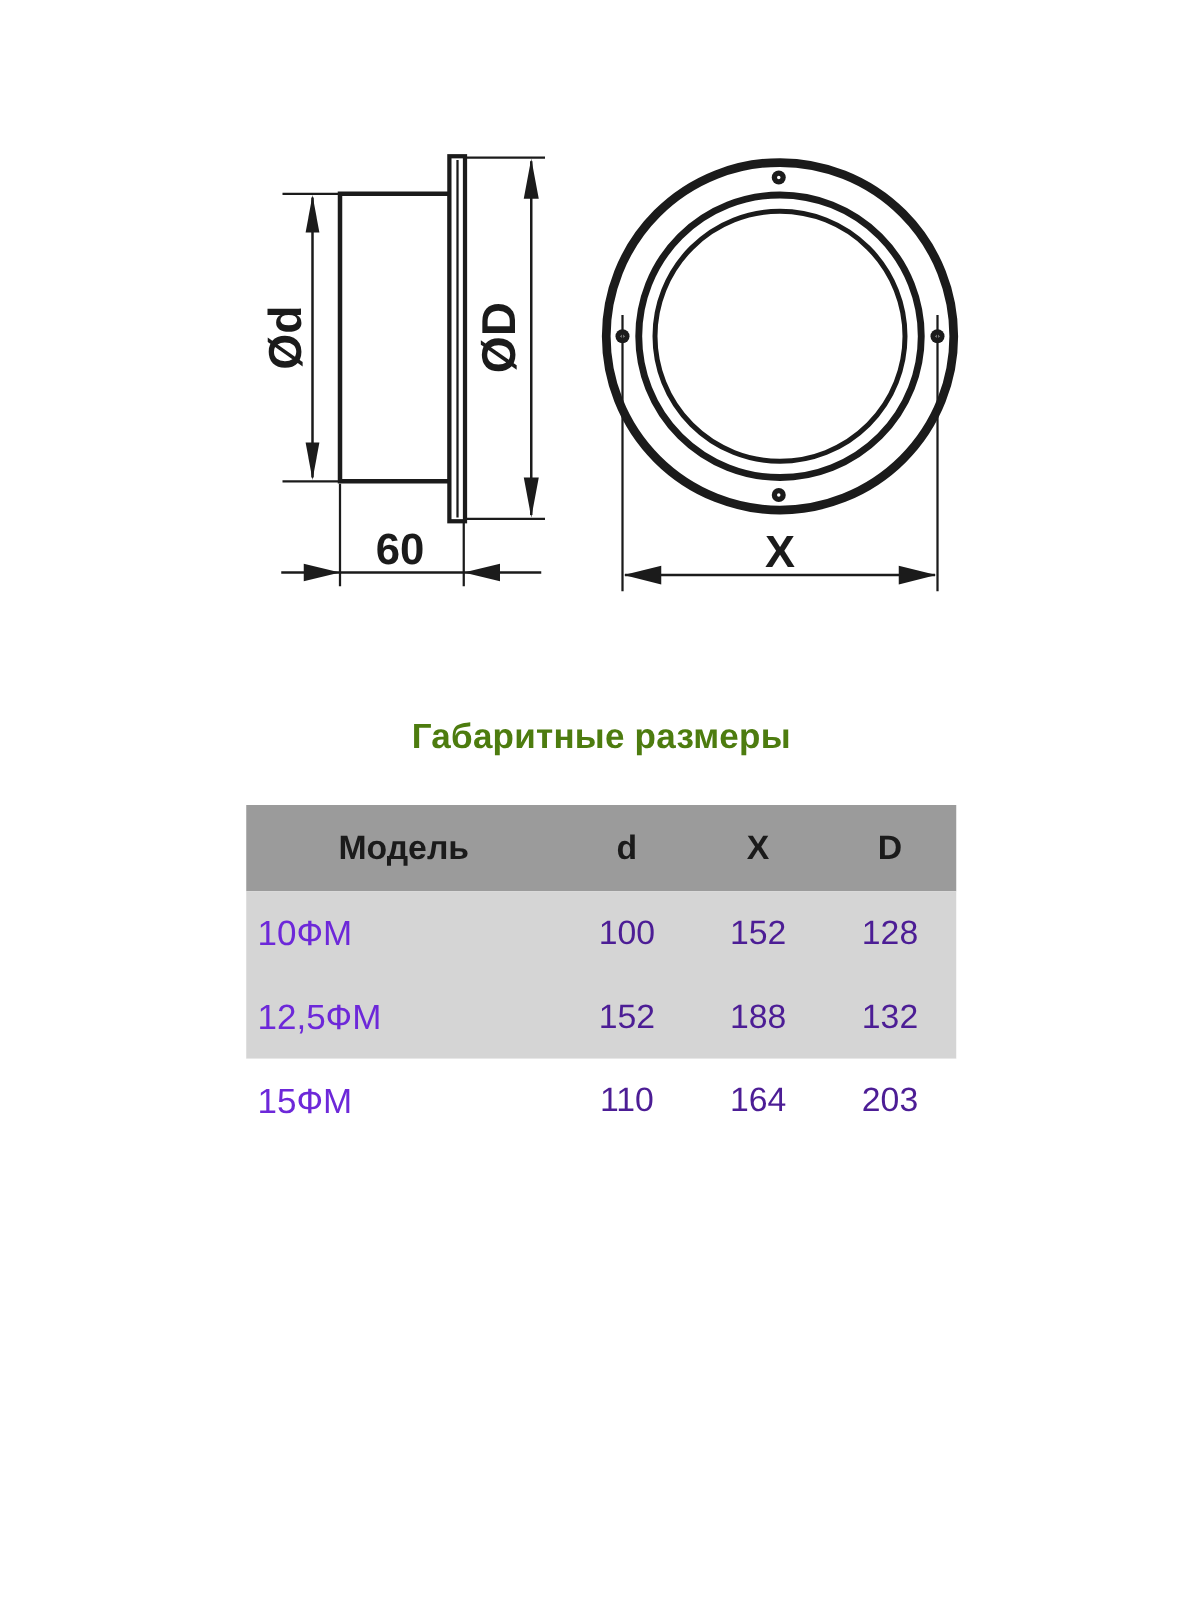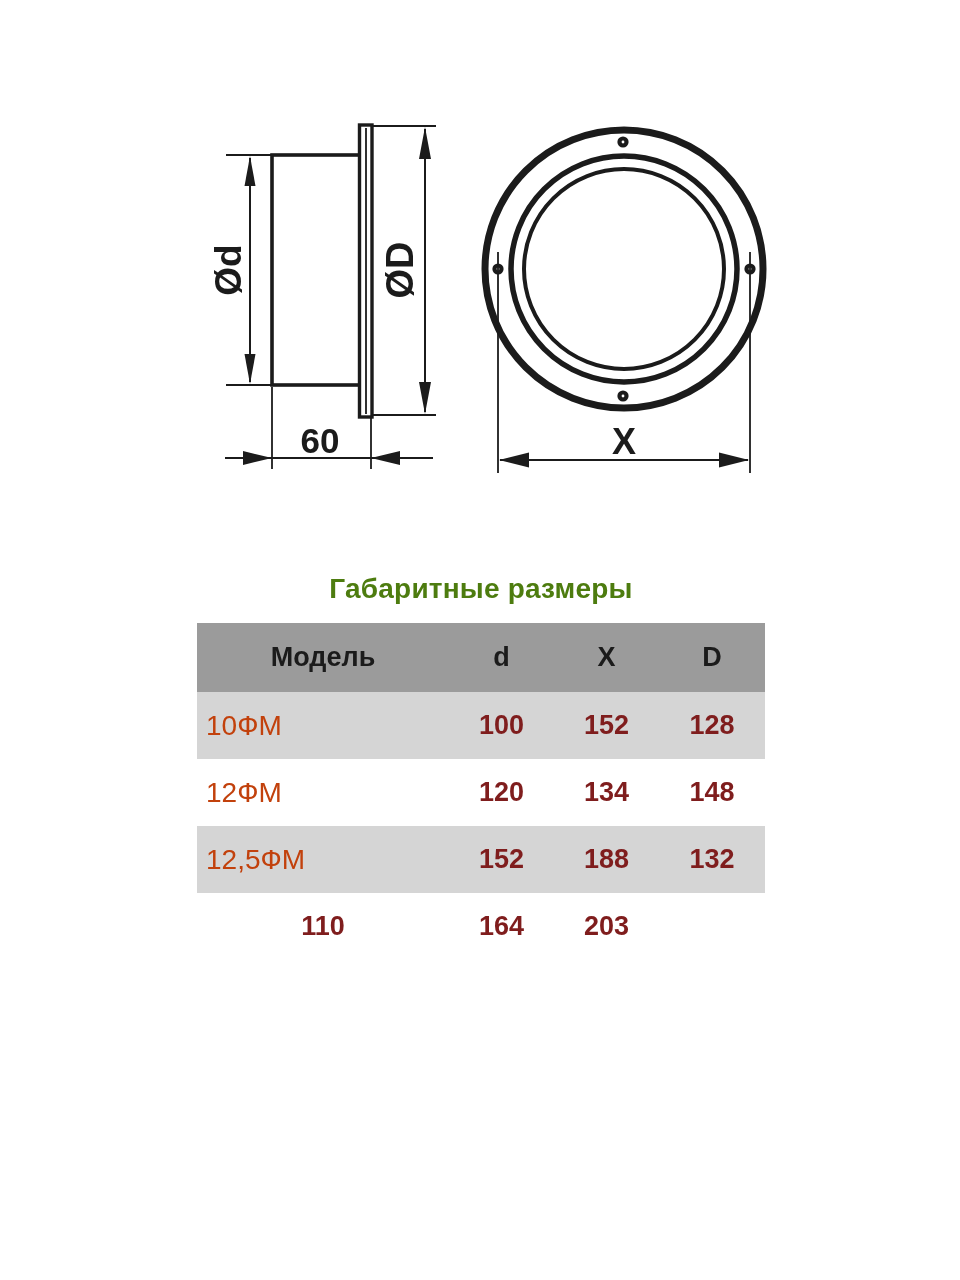--- a/index.html
+++ b/index.html
@@ -21,31 +21,31 @@
   .table-title {
     position:absolute; left:197px; top:573px; width:568px;
     text-align:center; font-size:28px; font-weight:bold; color:#4d7c0f;
     letter-spacing:.2px;
   }
   .spec-table { position:absolute; left:197px; top:623px; width:568px; }
   .t-head {
     display:grid; grid-template-columns:252px 105px 105px 106px;
     height:69px; align-items:center;
     background:#9b9b9b; color:#1b1b1b;
-    font-size:27px; font-weight:bold;
+    font-size:27px; font-weight:bold;margin-top:21px;
   }
   .t-head > div { text-align:center; }
   .t-row {
     display:grid; grid-template-columns:252px 105px 105px 106px;
     height:67px; align-items:center; background:#ffffff;
     font-size:27px;
   }
   .t-row.alt { background:#d5d5d5; }
-  .cell-model { padding-left:9px; font-weight:400; color:#c2410c; font-size:28px; }
-  .cell-num { text-align:center; font-weight:bold; color:#7f1d1d; }
+  .cell-model { padding-left:9px; font-weight:400; color:#6d28d9; font-size:28px; }
+  .cell-num { text-align:center; font-weight:normal; color:#4c1d95; }
 </style>
 </head>
 <body>
 
 <svg class="drawing" width="960" height="530" viewBox="0 0 960 530" aria-hidden="true">
 
   <g>
 
     <line class="thin" x1="226" y1="155" x2="272" y2="155"></line>
     <line class="thin" x1="226" y1="385" x2="272" y2="385"></line>
@@ -116,32 +116,27 @@
     <div>D</div>
   </div>
 
   <div class="t-row alt">
     <div class="cell-model">10ФМ</div>
     <div class="cell-num">100</div>
     <div class="cell-num">152</div>
     <div class="cell-num">128</div>
   </div>
 
-  <div class="t-row">
-    <div class="cell-model">12ФМ</div>
-    <div class="cell-num">120</div>
-    <div class="cell-num">134</div>
-    <div class="cell-num">148</div>
-  </div>
 
   <div class="t-row alt">
     <div class="cell-model">12,5ФМ</div>
     <div class="cell-num">152</div>
     <div class="cell-num">188</div>
     <div class="cell-num">132</div>
   </div>
 
   <div class="t-row">
+    <div class="cell-model">15ФМ</div>
     <div class="cell-num">110</div>
     <div class="cell-num">164</div>
     <div class="cell-num">203</div>
   </div>
 </div>
 
 </body></html>

